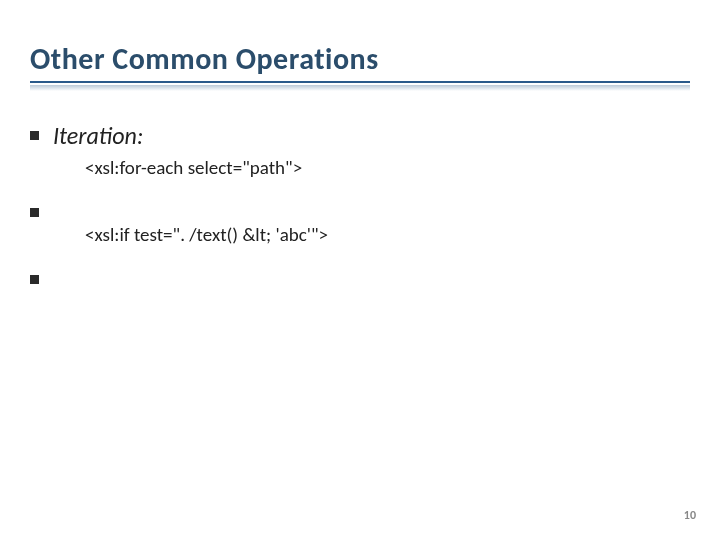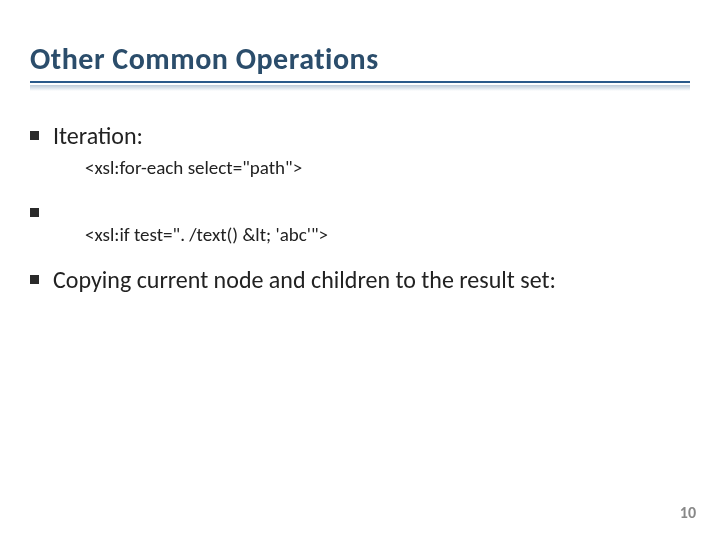--- a/index.html
+++ b/index.html
@@ -48,35 +48,36 @@
     width: 9px;
     height: 9px;
     background: #2a2a2a;
     margin-top: 10px;
     margin-right: 14px;
     flex-shrink: 0;
   }
   .item-title {
     font-size: 24px;
     color: #222;
+    font-style: italic;
   }
   .code-block {
     font-size: 19px;
     color: #222;
     margin-left: 55px;
     line-height: 1.25;
   }
   .indent {
     margin-left: 20px;
   }
   .page-num {
     position: absolute;
     bottom: 18px;
     right: 24px;
-    font-size: 16px;
+    font-size: 12px;
     color: #888;
     font-weight: bold;
   }
 </style>
 </head>
 <body>
 
 <div class="slide">
   <h1 class="title">Other Common Operations</h1>
   <div class="rule"></div>
@@ -97,18 +98,17 @@
       <span class="bullet"></span>
     </div>
     <div class="code-block">
       <div>&lt;xsl:if test=". /text() &amp;lt; 'abc'"&gt;</div>
     </div>
   </div>
 
   <div class="item">
     <div class="item-head">
       <span class="bullet"></span>
-      <span class="item-title">Copying current node and children to the result set:</span>
     </div>
   </div>
 
   <div class="page-num">10</div>
 </div>
 
 </body></html>

